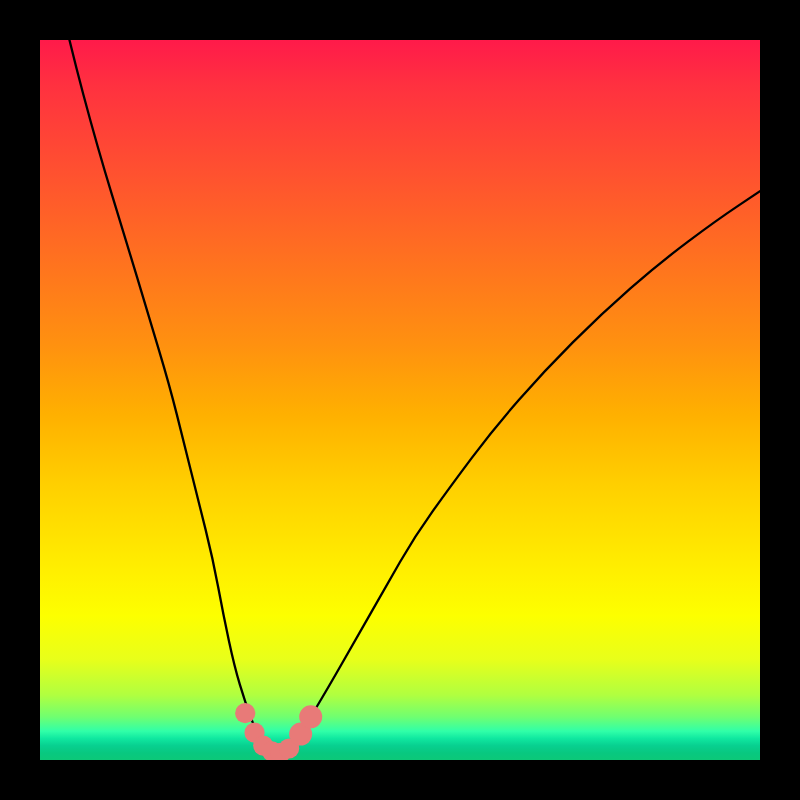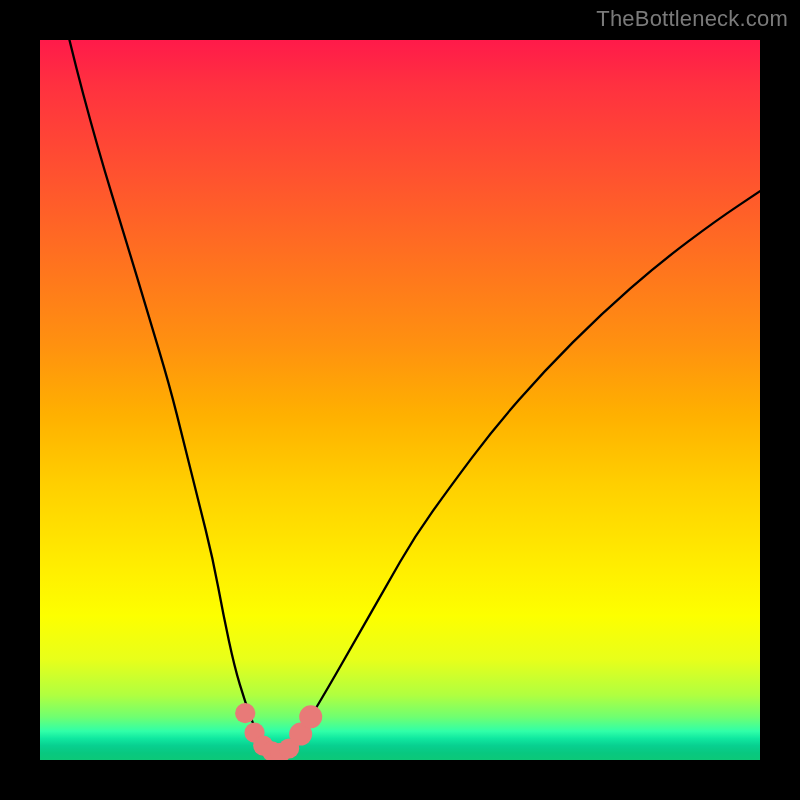--- a/index.html
+++ b/index.html
@@ -69,21 +69,20 @@
   }
   .dot {
     fill: #e87a78;
   }
 </style>
 </head>
 <body>
 
 <div class="frame">
 
-  <div class="watermark">TheBottleneck.com</div>
 
   <div class="plot-area">
     <div class="gradient-bg"></div>
 
     <svg class="curve" viewBox="0 0 720 720" preserveAspectRatio="none">
       <path fill="none" stroke="#000000" stroke-width="2.3" stroke-linecap="round" d="M 0.00 -129.60 Q 0.00 -129.60 14.40 -64.80 Q 28.80 0.00 43.20 54.00 Q 57.60 108.00 72.00 154.80 Q 86.40 201.60 97.20 237.60 Q 108.00 273.60 118.80 309.60 Q 129.60 345.60 136.80 374.40 Q 144.00 403.20 151.20 432.00 Q 158.40 460.80 165.60 489.60 Q 172.80 518.40 178.20 547.20 Q 183.60 576.00 189.00 601.20 Q 194.40 626.40 199.80 644.40 Q 205.20 662.40 210.60 676.80 Q 216.00 691.20 219.60 698.40 Q 223.20 705.60 226.80 708.48 Q 230.40 711.36 234.00 712.08 Q 237.60 712.80 241.20 711.36 Q 244.80 709.92 248.40 707.04 Q 252.00 704.16 259.20 694.08 Q 266.40 684.00 277.20 666.00 Q 288.00 648.00 302.40 622.80 Q 316.80 597.60 331.20 572.40 Q 345.60 547.20 360.00 522.00 Q 374.40 496.80 392.40 471.60 Q 410.40 446.40 432.00 417.60 Q 453.60 388.80 478.80 360.00 Q 504.00 331.20 532.80 302.40 Q 561.60 273.60 590.40 248.40 Q 619.20 223.20 648.00 201.60 Q 676.80 180.00 698.40 165.60 T 720.00 151.20"></path>
       <g>
           <circle cx="205.20" cy="673.20" r="10.08" class="dot" fill="#e87a78"></circle>
           <circle cx="214.56" cy="692.64" r="10.08" class="dot" fill="#e87a78"></circle>
           <circle cx="223.20" cy="705.60" r="10.08" class="dot" fill="#e87a78"></circle>

